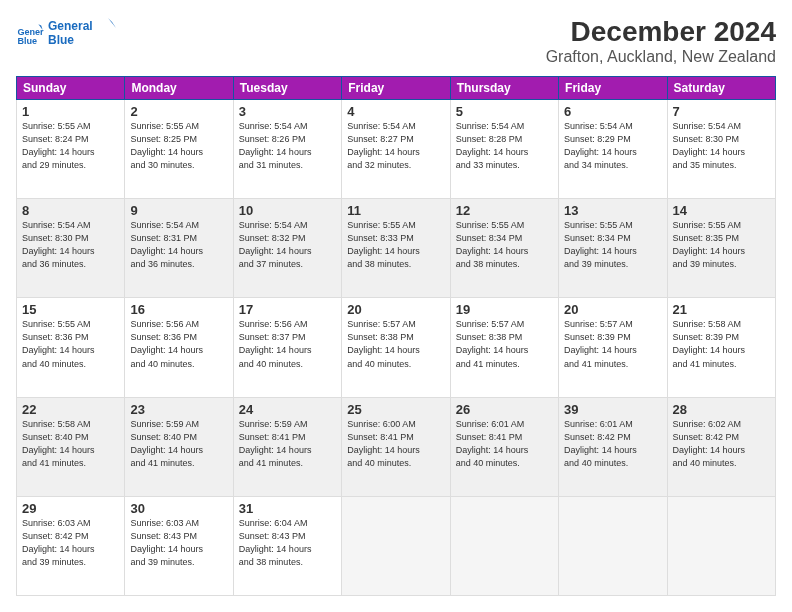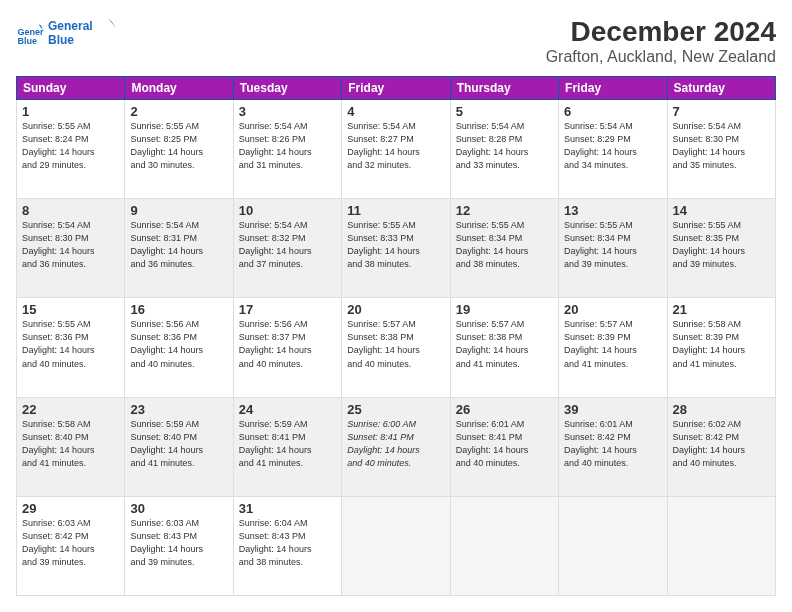--- a/index.html
+++ b/index.html
@@ -300,21 +300,21 @@
           </td>
           <td class="row-shade">
             <span class="day-num">24</span>
             <div class="day-info" style="white-space: pre-line;">Sunrise: 5:59 AM
 Sunset: 8:41 PM
 Daylight: 14 hours
 and 41 minutes.</div>
           </td>
           <td class="row-shade">
             <span class="day-num">25</span>
-            <div class="day-info" style="white-space: pre-line; font-style: italic;">Sunrise: 6:00 AM
+            <div class="day-info" style="white-space: pre-line;">Sunrise: 6:00 AM
 Sunset: 8:41 PM
 Daylight: 14 hours
 and 40 minutes.</div>
           </td>
           <td class="row-shade">
             <span class="day-num">26</span>
             <div class="day-info" style="white-space: pre-line;">Sunrise: 6:01 AM
 Sunset: 8:41 PM
 Daylight: 14 hours
 and 40 minutes.</div>

